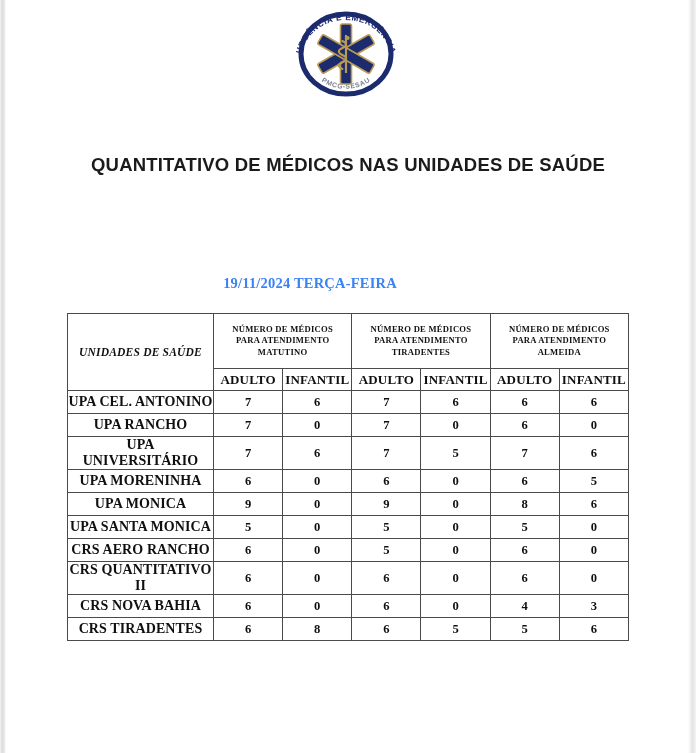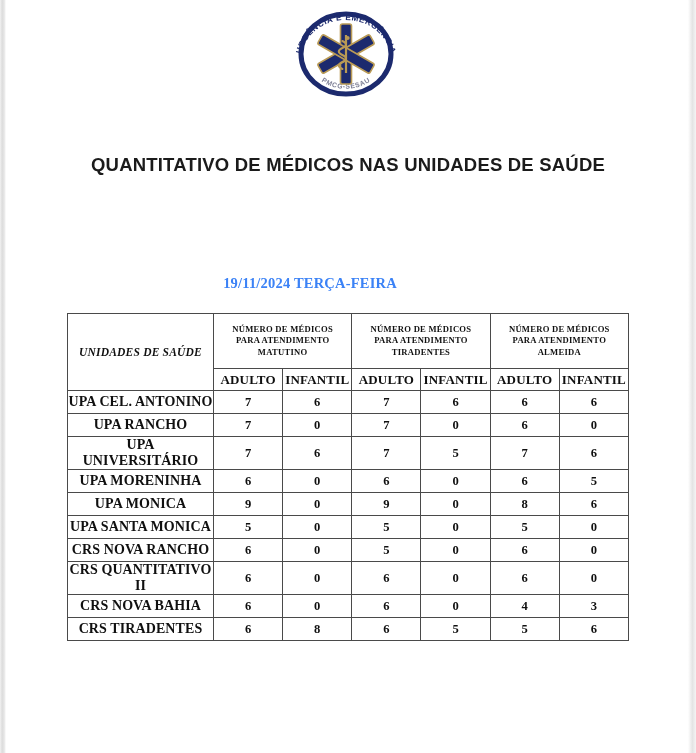--- a/index.html
+++ b/index.html
@@ -246,21 +246,21 @@
           <tr>
             <td class="unit-cell">UPA SANTA MONICA</td>
             <td class="num-cell">5</td>
             <td class="num-cell">0</td>
             <td class="num-cell">5</td>
             <td class="num-cell">0</td>
             <td class="num-cell">5</td>
             <td class="num-cell">0</td>
           </tr>
           <tr>
-            <td class="unit-cell">CRS NOVA RANCHO</td>
+            <td class="unit-cell">CRS AERO RANCHO</td>
             <td class="num-cell">6</td>
             <td class="num-cell">0</td>
             <td class="num-cell">5</td>
             <td class="num-cell">0</td>
             <td class="num-cell">6</td>
             <td class="num-cell">0</td>
           </tr>
           <tr>
             <td class="unit-cell">CRS QUANTITATIVO II</td>
             <td class="num-cell">6</td>

